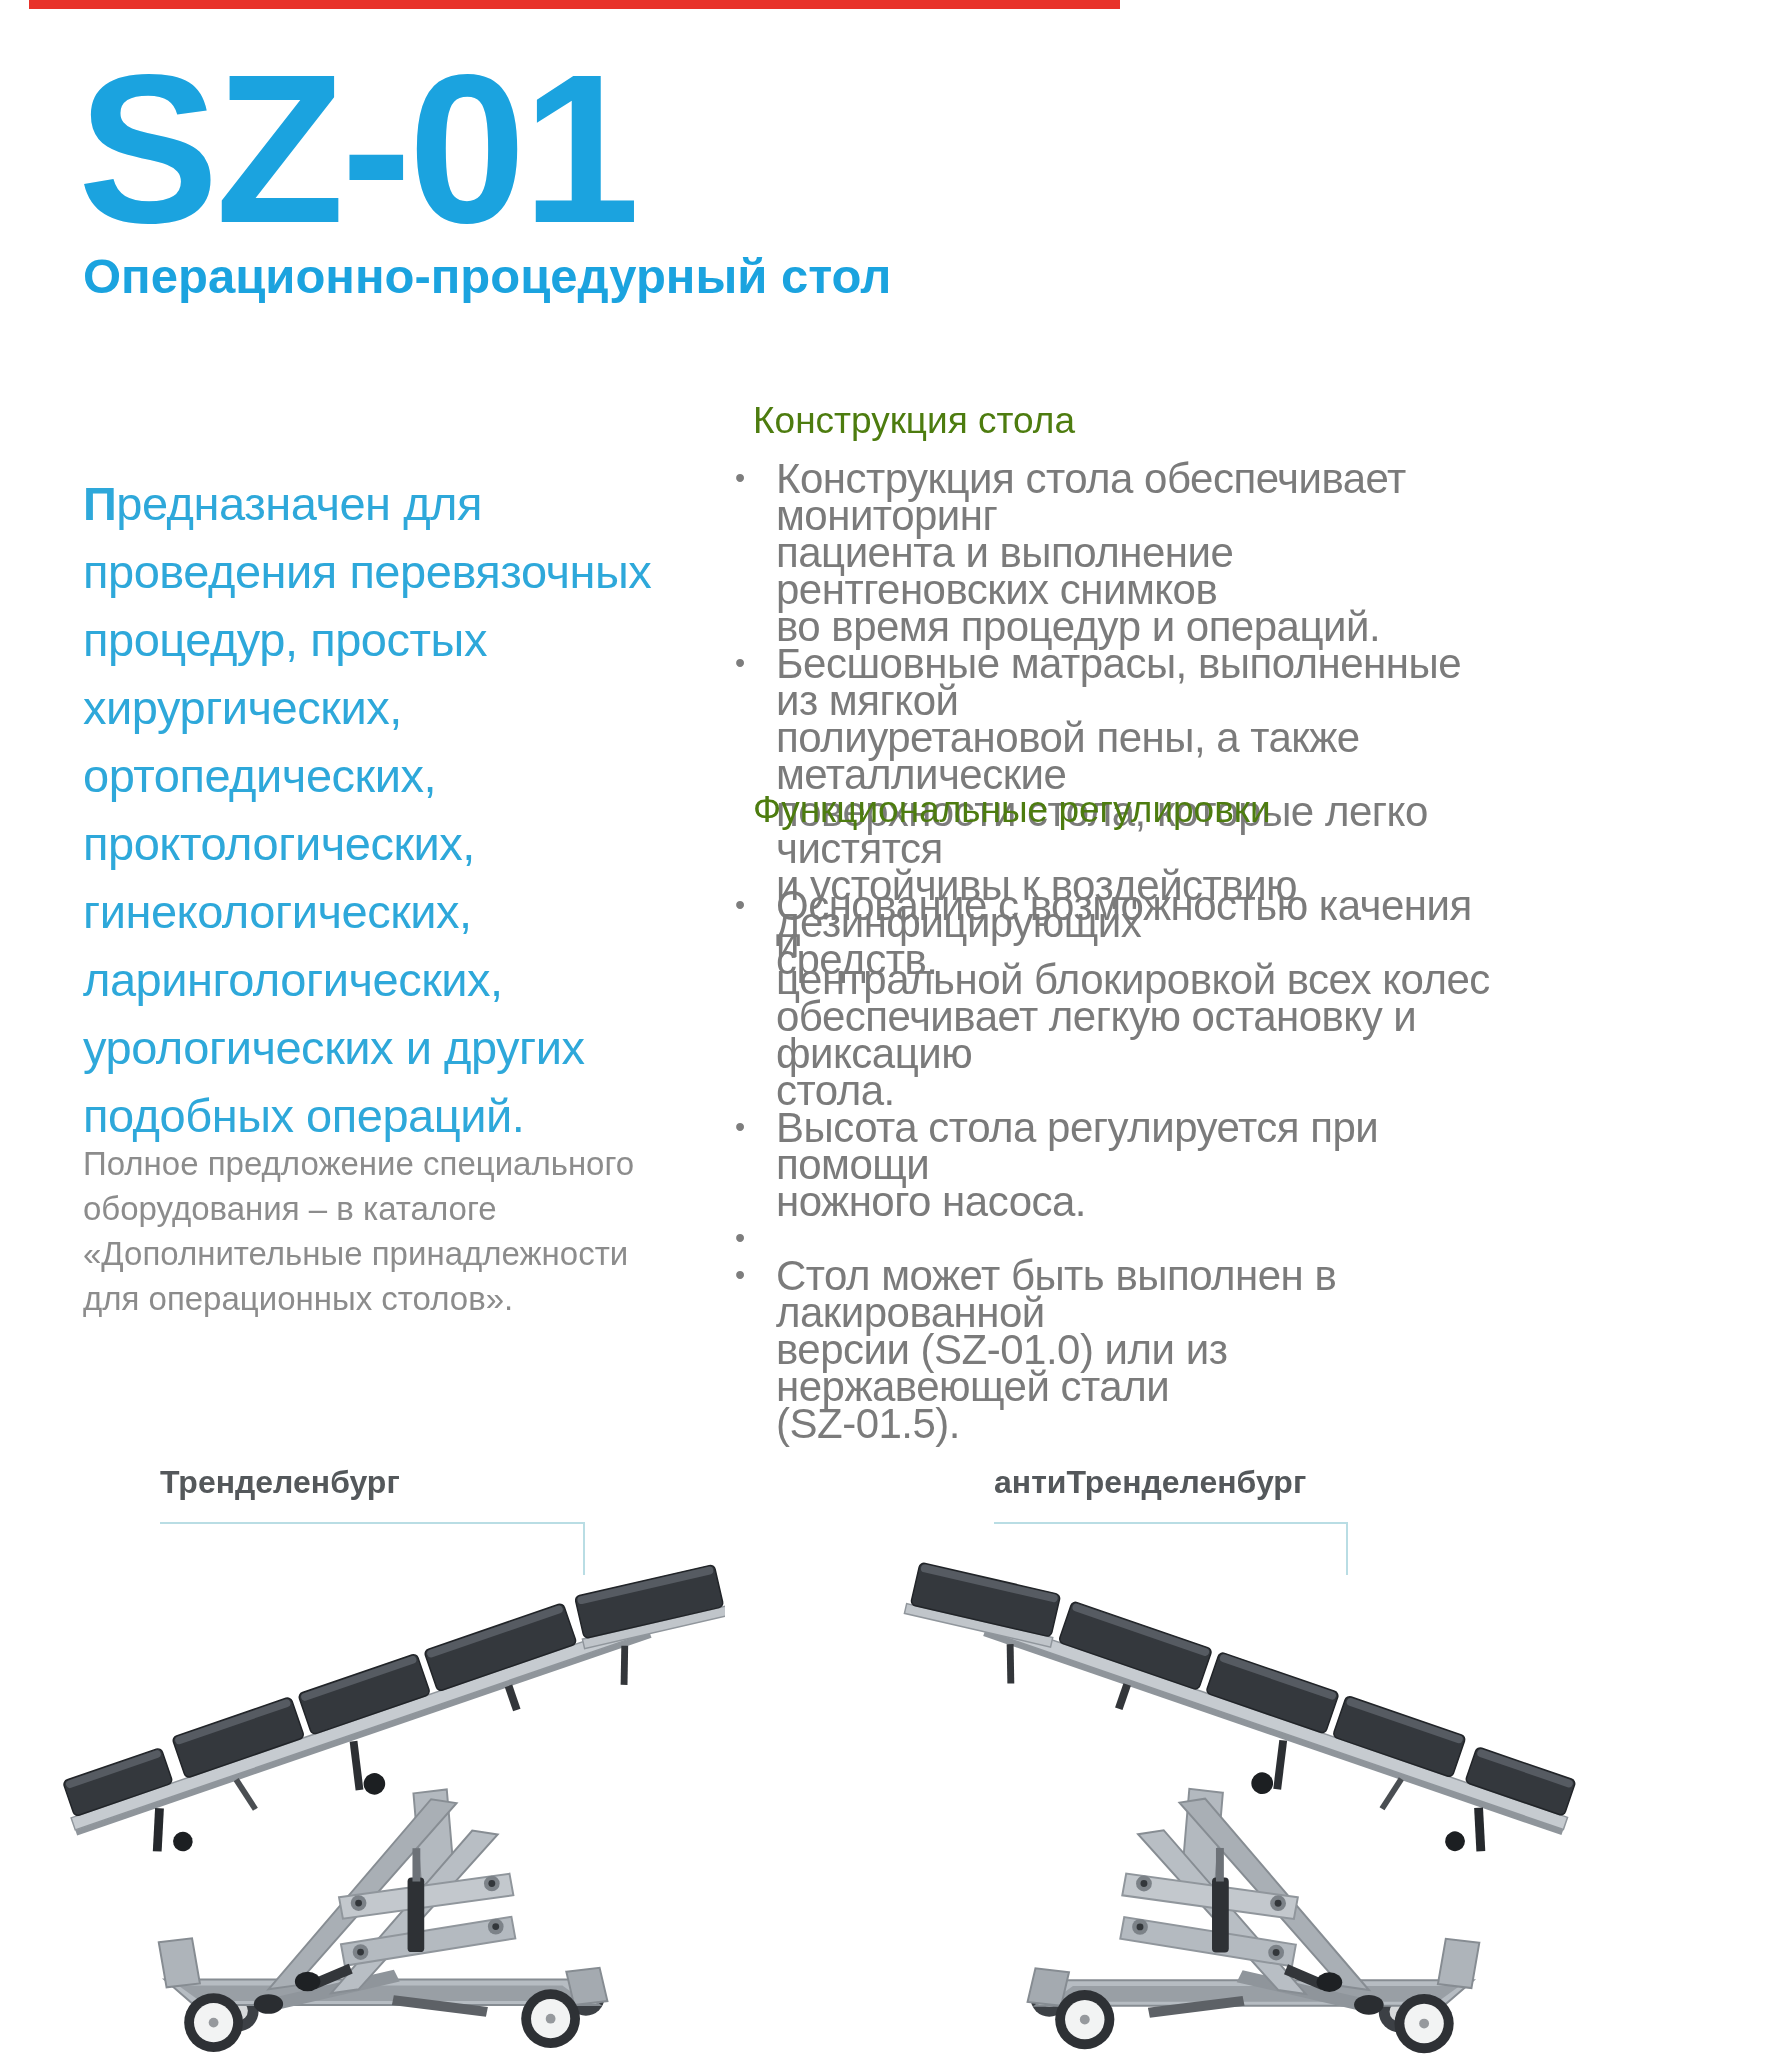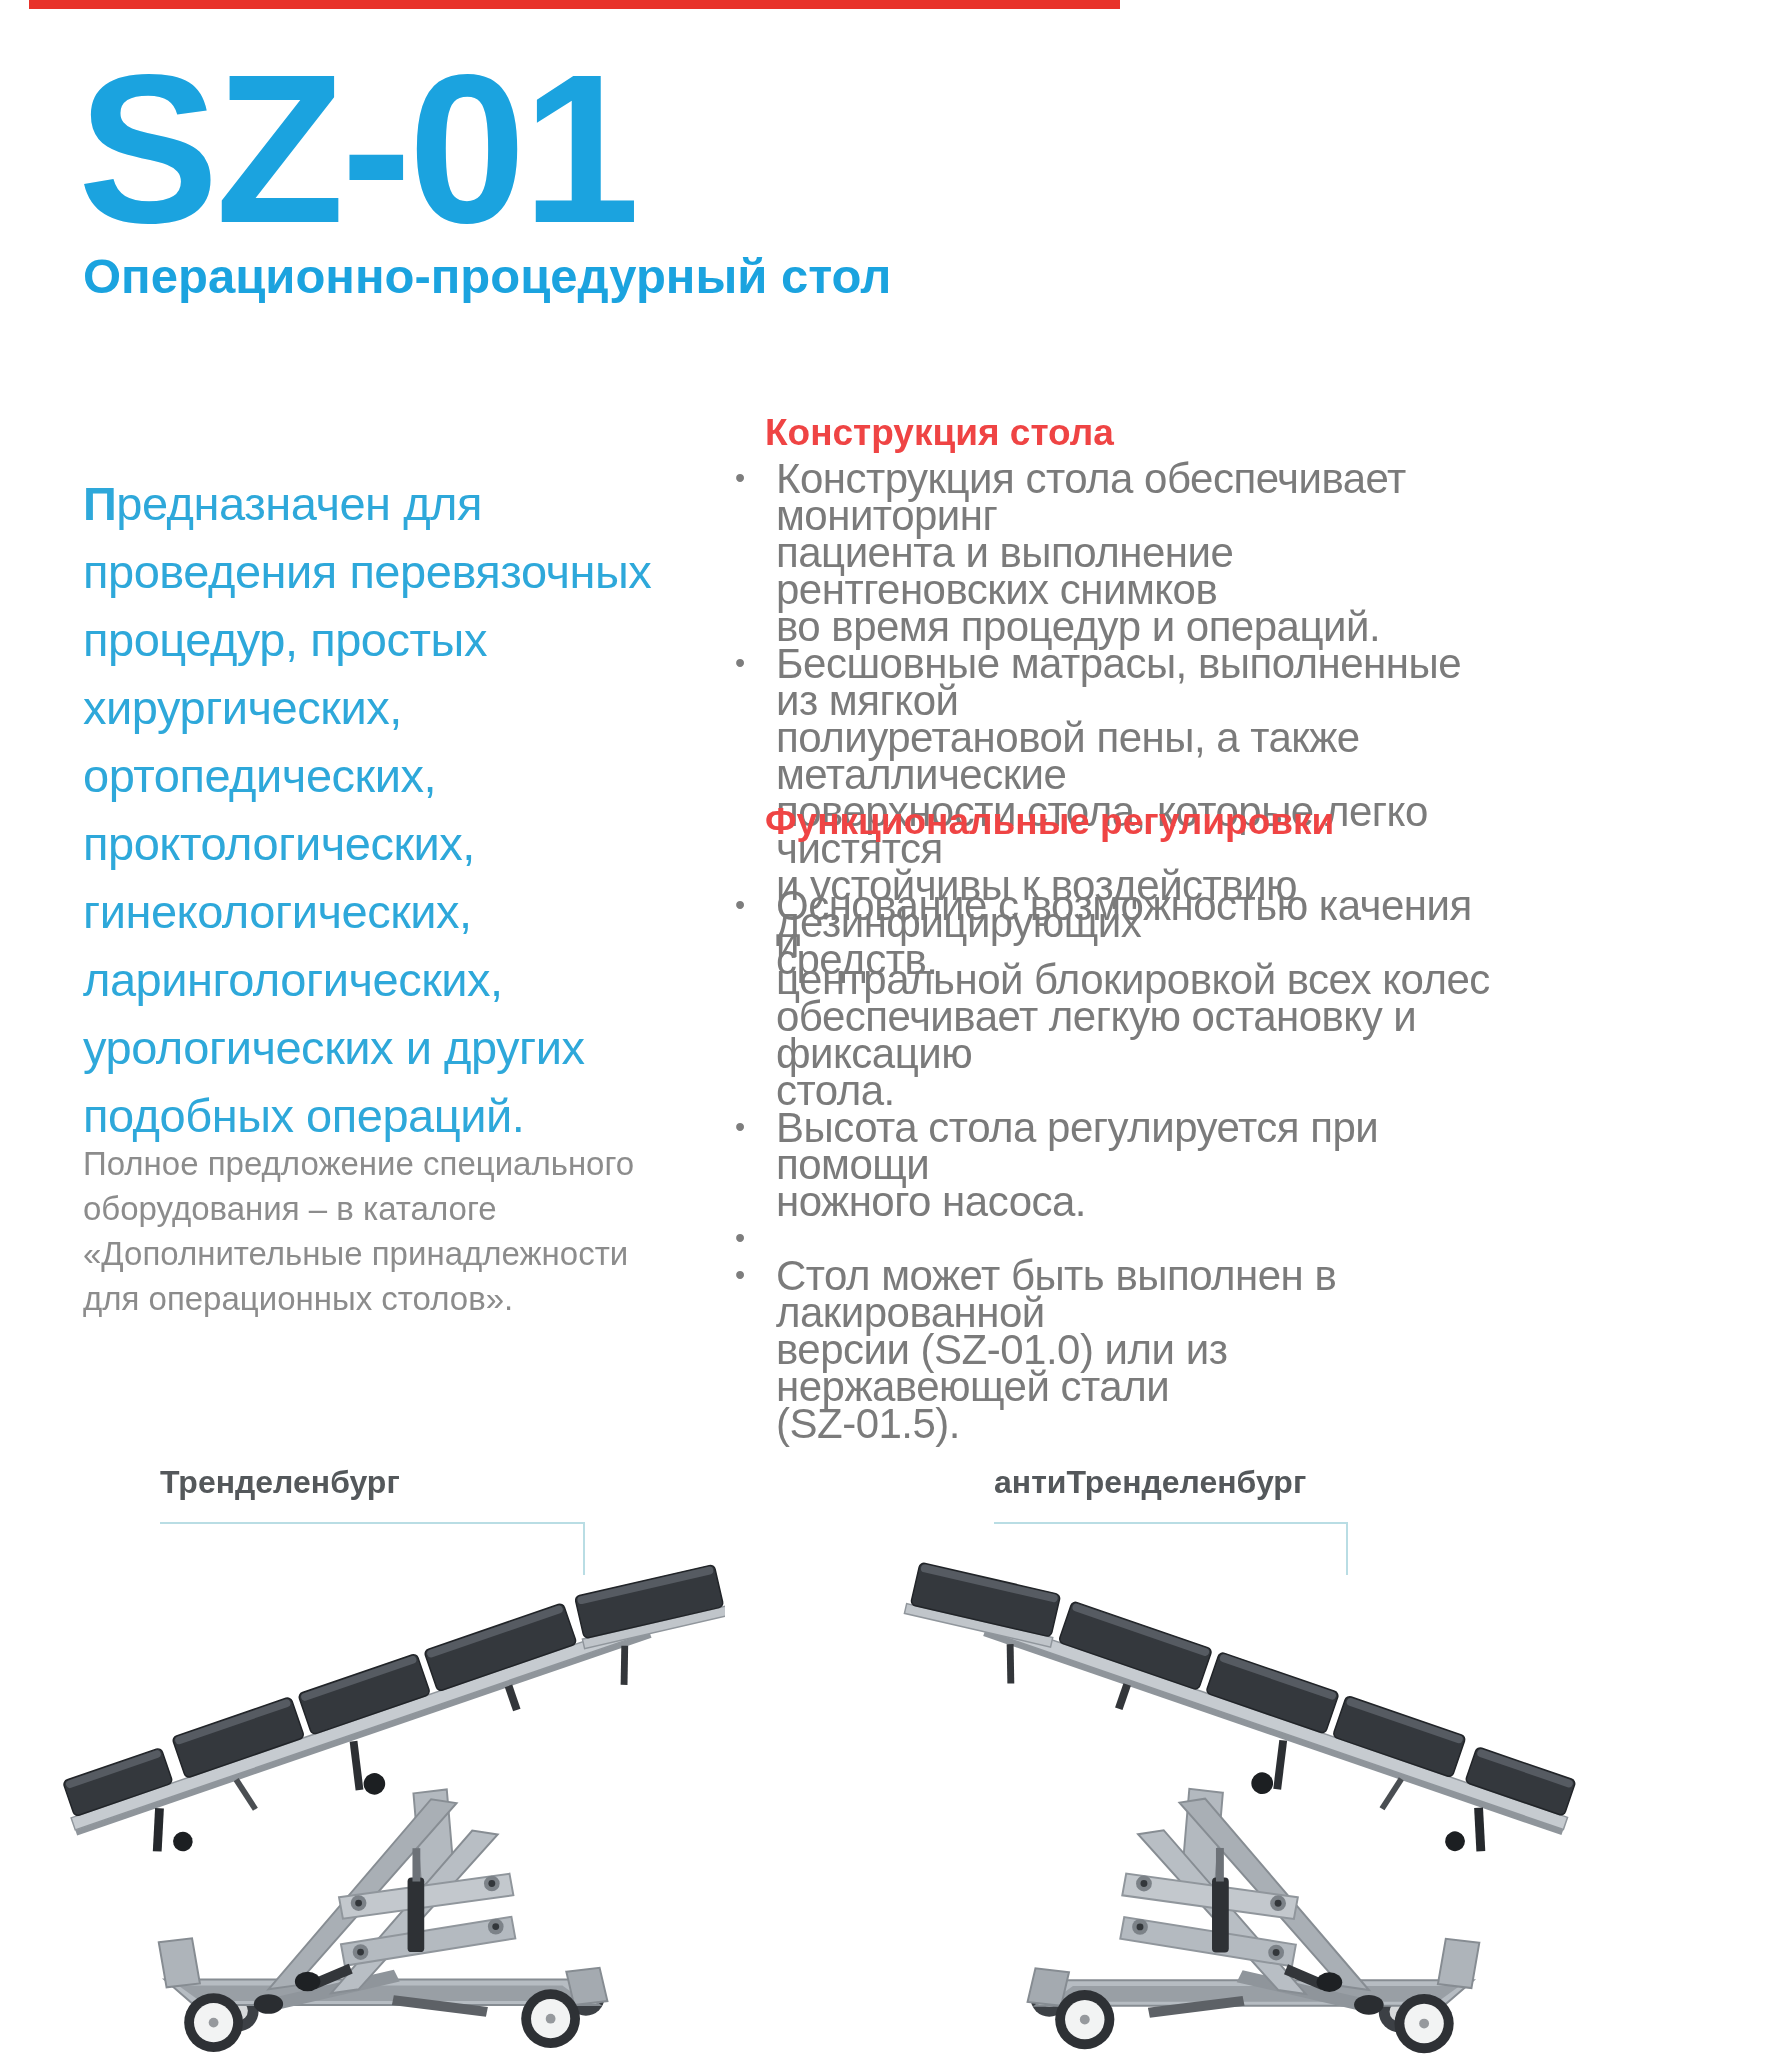--- a/index.html
+++ b/index.html
@@ -8,21 +8,21 @@
   .topbar{position:absolute;left:29px;top:0;width:1091px;height:8.8px;background:#e8322a;}
   .title{position:absolute;left:78px;top:44px;margin:0;font-size:211px;line-height:1;
          font-weight:bold;letter-spacing:-0.015em;color:#1ba3df;}
   .subtitle{position:absolute;left:83px;top:247px;margin:0;font-size:49px;line-height:1.2;
             font-weight:bold;color:#1ba3df;}
   .intro{position:absolute;left:83px;top:470px;width:667px;font-size:47px;line-height:68px;
          color:#2ea8da;white-space:pre-line;letter-spacing:-0.01em;}
   .intro .lead{font-weight:bold;}
   .note{position:absolute;left:83px;top:1141px;width:608px;font-size:33px;line-height:45px;
         color:#8c8c8c;white-space:pre-line;}
-  .sec-h{position:absolute;left:753px;margin:12px;font-size:37px;line-height:1.2;font-weight:bold;color:#ef4444;}
+  .sec-h{position:absolute;left:753px;margin:0;font-size:37px;line-height:1.2;font-weight:normal;color:#4d7c0f;}
   .sec-h.h1{top:399px;}
   .sec-h.h2{top:788px;text-align:center;}
   .bullets{position:absolute;left:735px;width:765px;}
   .bullets.s1{top:460px;}
   .bullets.s2{top:887px;}
   .b{display:flex;align-items:flex-start;}
   .dot{flex:0 0 41px;font-size:29px;line-height:37px;color:#7d7d7d;}
   .bt{font-size:42px;line-height:37px;color:#7b7b7b;white-space:pre-line;letter-spacing:-0.012em;}
   .fig-label{position:absolute;margin:0;font-size:32px;line-height:1.2;font-weight:bold;color:#54585b;}
   .fig-label.l1{left:160px;top:1463px;}

